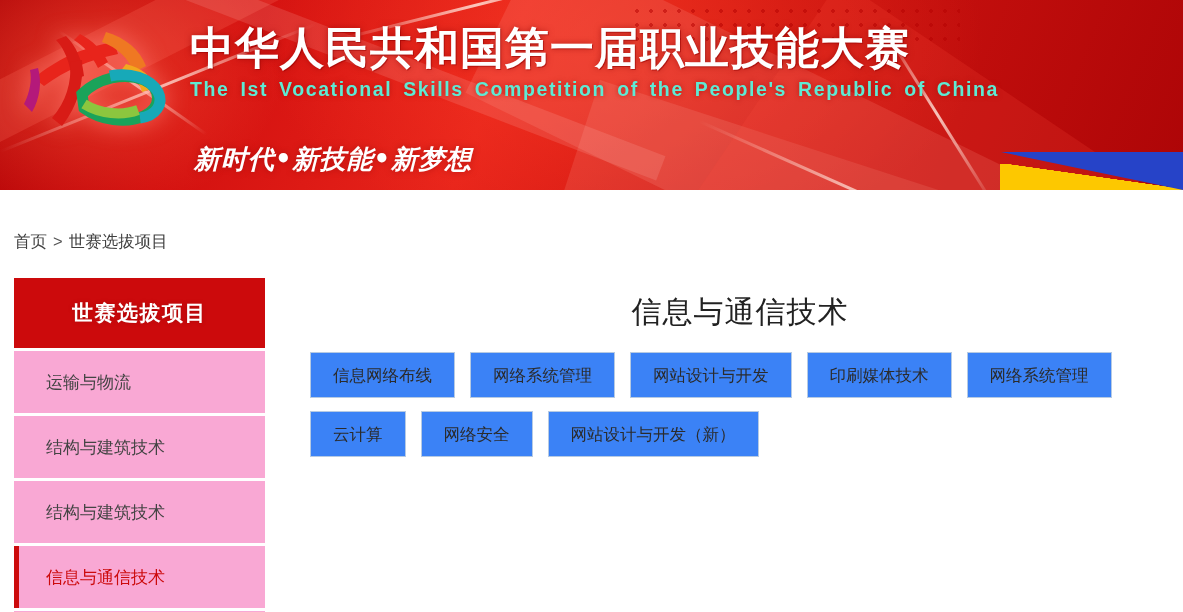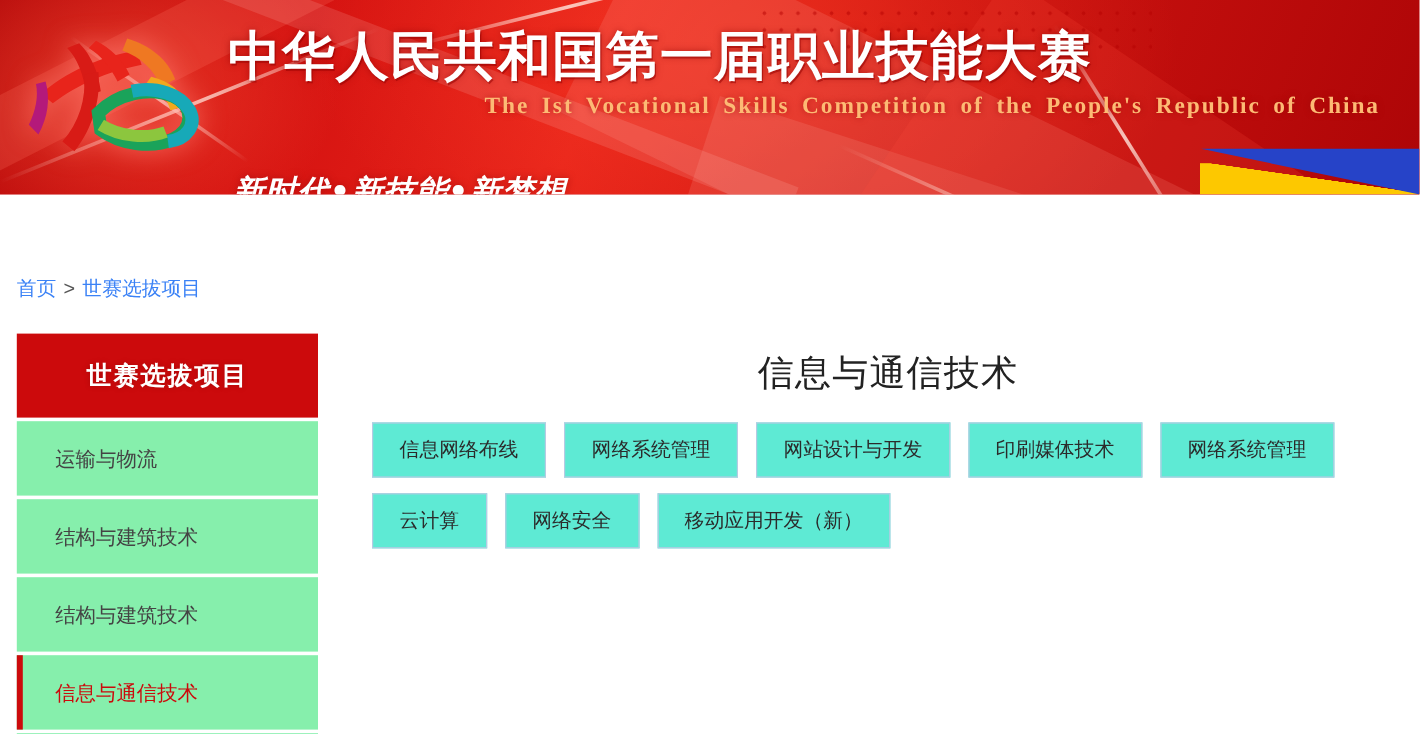--- a/index.html
+++ b/index.html
@@ -12,21 +12,21 @@
     height: 612px;
     overflow: hidden;
     font-family: "Liberation Sans", "DejaVu Sans", sans-serif;
     color: #333333;
   }
 
   
   .banner {
     position: relative;
     width: 1183px;
-    height: 162px;
+    height: 190px;
     overflow: hidden;
     background: #c5090b;
   }
   .banner-bg {
     position: absolute;
     inset: 0;
     background:
       radial-gradient(ellipse 260px 190px at 95px 75px, rgba(255,90,60,.55) 0%, rgba(200,12,14,0) 72%),
       radial-gradient(ellipse 520px 300px at 620px 40px, rgba(255,70,40,.42) 0%, rgba(190,10,12,0) 70%),
       linear-gradient(112deg, #b20608 0%, #d2100f 18%, #e8241b 42%, #cf1410 62%, #ad0507 100%);
@@ -88,31 +88,30 @@
     font-family: "DejaVu Sans", sans-serif;
     font-weight: 700;
     font-size: 44px;
     line-height: 52px;
     letter-spacing: 1px;
     color: #ffffff;
     text-shadow: 0 0 6px rgba(140,0,0,.55), 1px 1px 0 rgba(150,0,0,.5);
     white-space: nowrap;
   }
   .title-en {
-    font-family: Liberation Serif, serif;
+    font-family: Liberation Sans, sans-serif;
     font-weight: 700;
     font-size: 19.5px;
     line-height: 26px;
     letter-spacing: 1.6px;
     word-spacing: 4px;
-    color: #fdba74;
+    color: #5eead4;
     margin-top: 2px;
     text-shadow: 0 0 5px rgba(150,10,10,.6);
     white-space: nowrap;
-    text-align: right;
   }
   .slogan {
     position: absolute;
     left: 194px; top: 118px;
     font-family: "DejaVu Sans", sans-serif;
     font-style: italic;
     font-weight: 700;
     font-size: 26px;
     letter-spacing: 1px;
     color: #ffffff;
@@ -123,21 +122,21 @@
 
   
   .breadcrumb {
     position: absolute;
     left: 14px; top: 228px;
     font-size: 16.5px;
     line-height: 26px;
     color: #333333;
     white-space: nowrap;
   }
-  .breadcrumb a { color: #3b82f6; text-decoration: none; }
+  .breadcrumb a { color: #404040; text-decoration: none; }
   .breadcrumb .sep { margin: 0 6px; color: #555; }
 
   
   .content {
     position: absolute;
     left: 0; top: 278px;
     width: 1183px;
     height: 334px;
   }
 
@@ -156,21 +155,21 @@
     letter-spacing: 1.5px;
     display: flex;
     align-items: center;
     justify-content: center;
     text-shadow: 0 0 4px rgba(120,0,0,.4);
   }
   .side-item {
     position: relative;
     height: 62px;
     margin-top: 3px;
-    background: #86efac;
+    background: #f9a8d4;
     display: flex;
     align-items: center;
     font-size: 17px;
     color: #444444;
     padding-left: 32px;
     box-sizing: border-box;
     cursor: pointer;
   }
   .side-item.active {
     color: #cc0a0c;
@@ -198,21 +197,21 @@
     letter-spacing: 1px;
   }
   .tag-wrap {
     margin-top: 20px;
     display: flex;
     flex-wrap: wrap;
     gap: 13px 15px;
     align-content: flex-start;
   }
   .tag {
-    background: #5eead4;
+    background: #3b82f6;
     border: 1px solid #b6cae3;
     color: #2b2b2b;
     font-size: 16.5px;
     line-height: 22px;
     padding: 11px 22px;
     box-sizing: border-box;
     white-space: nowrap;
     cursor: pointer;
   }
 </style>
@@ -293,16 +292,16 @@
     <div class="main-title">信息与通信技术</div>
 
     <div class="tag-wrap">
       <div class="tag">信息网络布线</div>
       <div class="tag">网络系统管理</div>
       <div class="tag">网站设计与开发</div>
       <div class="tag">印刷媒体技术</div>
       <div class="tag">网络系统管理</div>
       <div class="tag">云计算</div>
       <div class="tag">网络安全</div>
-      <div class="tag">移动应用开发（新）</div>
+      <div class="tag">网站设计与开发（新）</div>
     </div>
   </div>
 </div>
 
 </body></html>

